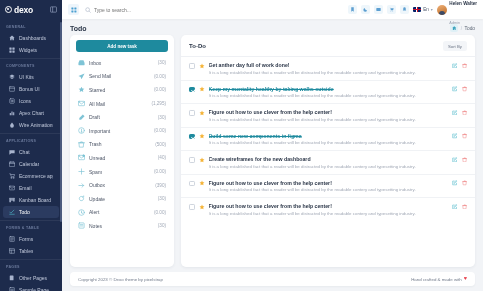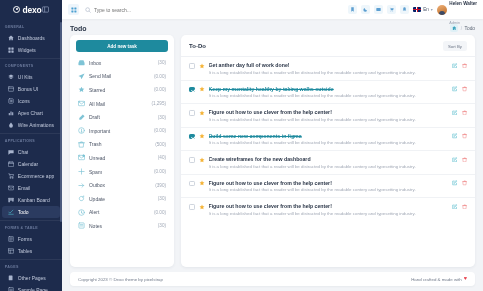--- a/index.html
+++ b/index.html
@@ -12,21 +12,20 @@
   .app { display: flex; width: 483px; height: 291px; position: relative; }
 
   
   .sidebar {
     width: 62px; height: 291px;
     background: #1d2b4c;
     flex: 0 0 62px;
     display: flex; flex-direction: column;
     overflow: hidden;
     position: relative;
-    align-items: center;
   }
   .sb-logo-row {
     height: 19px; display: flex; align-items: center;
     justify-content: space-between;
     padding: 0 5px 0 5px;
   }
   .sb-logo { display: flex; align-items: center; gap: 2px; }
   .sb-logo-mark {
     width: 7px; height: 7px; border-radius: 50%;
     border: 1.4px solid #fff; position: relative;

